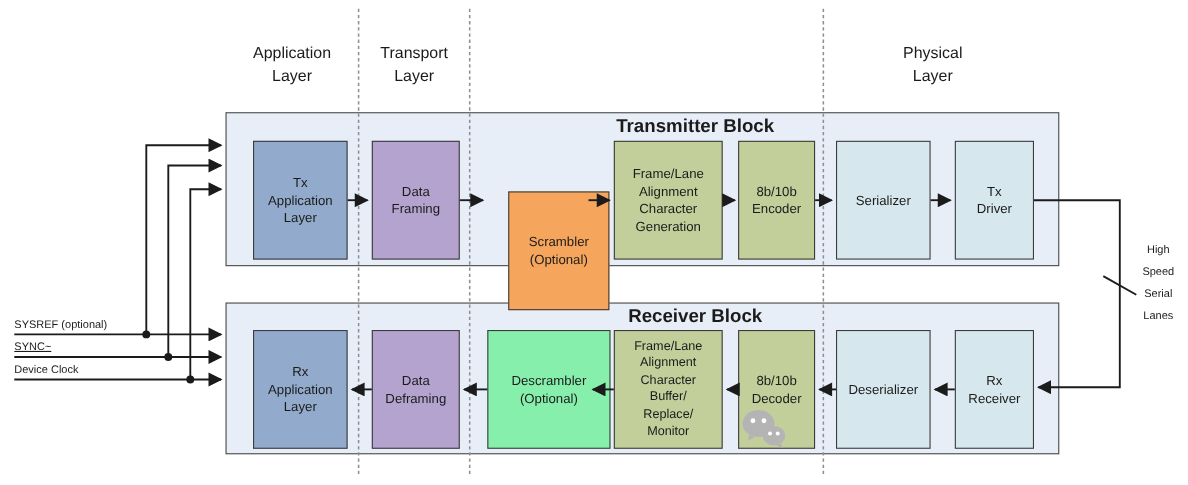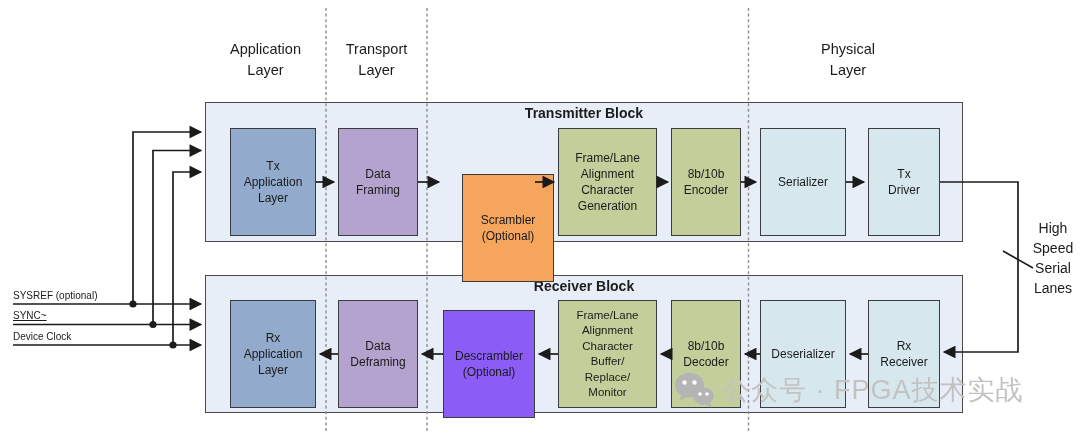--- a/index.html
+++ b/index.html
@@ -11,38 +11,38 @@
   .layer-header{
     position:absolute;top:34px;height:52px;display:flex;align-items:center;justify-content:center;
     text-align:center;font-size:14.5px;line-height:21px;white-space:pre-line;
   }
   
   .outer-block{
     position:absolute;left:205px;width:756px;border:1.6px solid #4a4a4a;
   }
   .outer-title{
     position:absolute;top:2px;left:0;width:100%;text-align:center;
-    font-weight:bold;font-size:14px;
+    font-weight:bold;font-size:17px;padding-left:48px;
   }
   
   .box{
     position:absolute;height:108px;border:1.5px solid #3c3c3c;
     display:flex;align-items:center;justify-content:center;text-align:center;
     font-size:12px;line-height:16px;white-space:pre-line;box-sizing:border-box;
   }
   .tx-row{top:128px;}
   .rx-row{top:300px;}
   
   .signal-label{
     position:absolute;font-size:10px;line-height:15px;white-space:nowrap;
   }
   
   .hs-label{
     position:absolute;left:1026px;top:218px;width:54px;text-align:center;
-    font-size:14px;line-height:20px;white-space:pre-line;
+    font-size:10px;line-height:20px;white-space:pre-line;
   }
   
   .wires{position:absolute;left:0;top:0;pointer-events:none;}
   
   .watermark{
     position:absolute;left:674px;top:371px;display:flex;align-items:center;gap:9px;
     pointer-events:none;
   }
   .watermark-text{
     font-size:27px;letter-spacing:1px;color:#c2c2c2;white-space:nowrap;
@@ -83,21 +83,21 @@
 Encoder</div>
   <div class="box tx-row" style="left: 760px; width: 86px; background-color: rgb(214, 232, 238);">Serializer</div>
   <div class="box tx-row" style="left: 868px; width: 72px; background-color: rgb(214, 232, 238);">Tx
 Driver</div>
 
   <div class="box rx-row" style="left: 230px; width: 86px; background-color: rgb(146, 170, 203);">Rx
 Application
 Layer</div>
   <div class="box rx-row" style="left: 338px; width: 80px; background-color: rgb(180, 163, 206);">Data
 Deframing</div>
-  <div class="box rx-row" style="left: 443px; width: 92px; background-color: #8b5cf6; margin-top: 10px;">Descrambler
+  <div class="box rx-row" style="left: 443px; width: 112px; background-color: #86efac;">Descrambler
 (Optional)</div>
   <div class="box rx-row" style="left: 558px; width: 99px; font-size: 11.5px; line-height: 15.5px; background-color: rgb(194, 207, 155);">Frame/Lane
 Alignment
 Character
 Buffer/
 Replace/
 Monitor</div>
   <div class="box rx-row" style="left: 671px; width: 70px; background-color: rgb(194, 207, 155);">8b/10b
 Decoder</div>
   <div class="box rx-row" style="left: 760px; width: 86px; background-color: rgb(214, 232, 238);">Deserializer</div>
@@ -166,16 +166,15 @@
     <svg width="40" height="37" viewBox="0 0 40 37">
       <ellipse cx="15.5" cy="14" rx="14.5" ry="12.3" fill="#b4b4b4"></ellipse>
       <path d="M7,24 L6,30 L12,26.5 z" fill="#b4b4b4"></path>
       <circle cx="10.5" cy="11.5" r="2.2" fill="#ffffff"></circle>
       <circle cx="20.5" cy="11.5" r="2.2" fill="#ffffff"></circle>
       <ellipse cx="29.5" cy="25" rx="10.3" ry="8.8" fill="#b4b4b4"></ellipse>
       <path d="M36,32 L38,36.5 L32,34 z" fill="#b4b4b4"></path>
       <circle cx="26" cy="23" r="1.8" fill="#ffffff"></circle>
       <circle cx="33" cy="23" r="1.8" fill="#ffffff"></circle>
     </svg>
-    <span class="watermark-text">公众号 · FPGA技术实战</span>
   </div>
 
 </div>
 
 </body></html>

